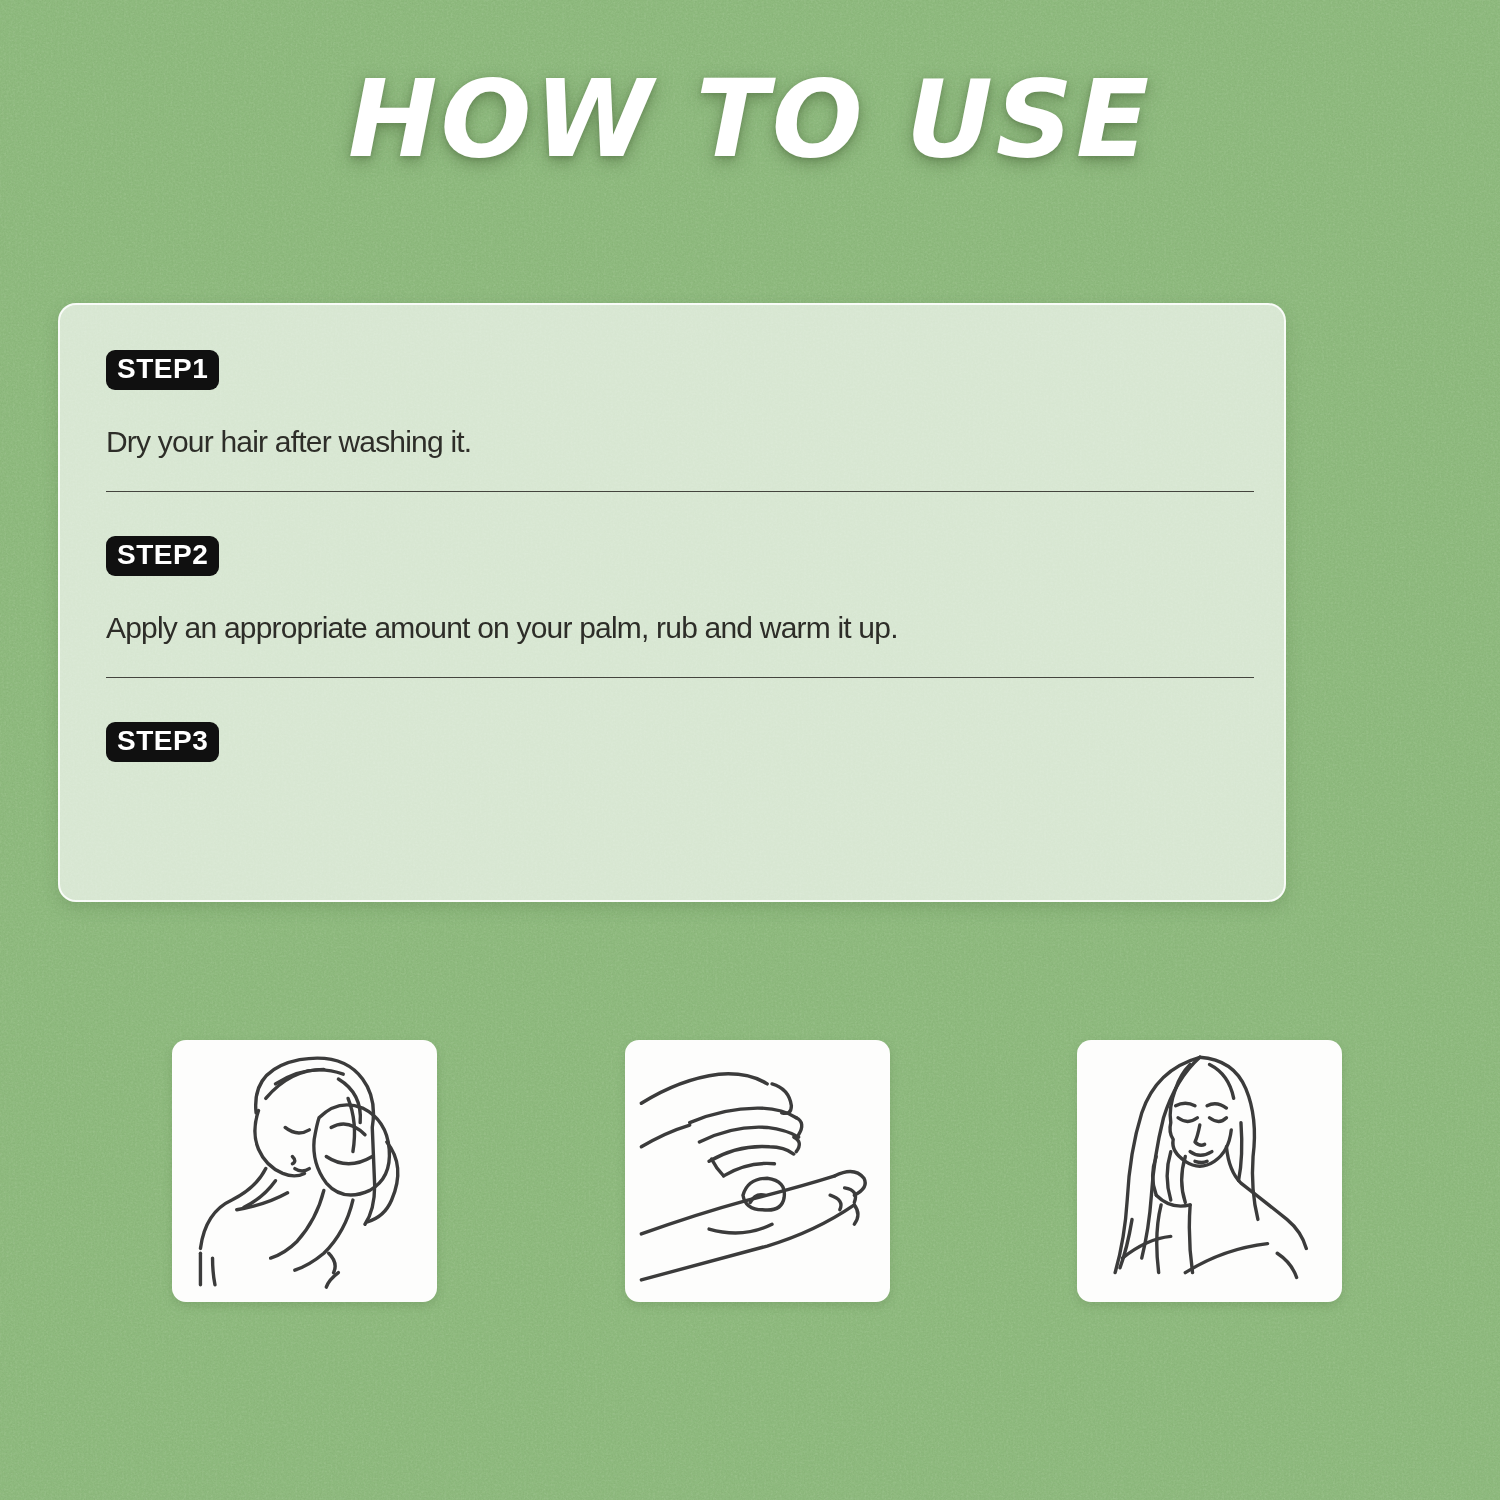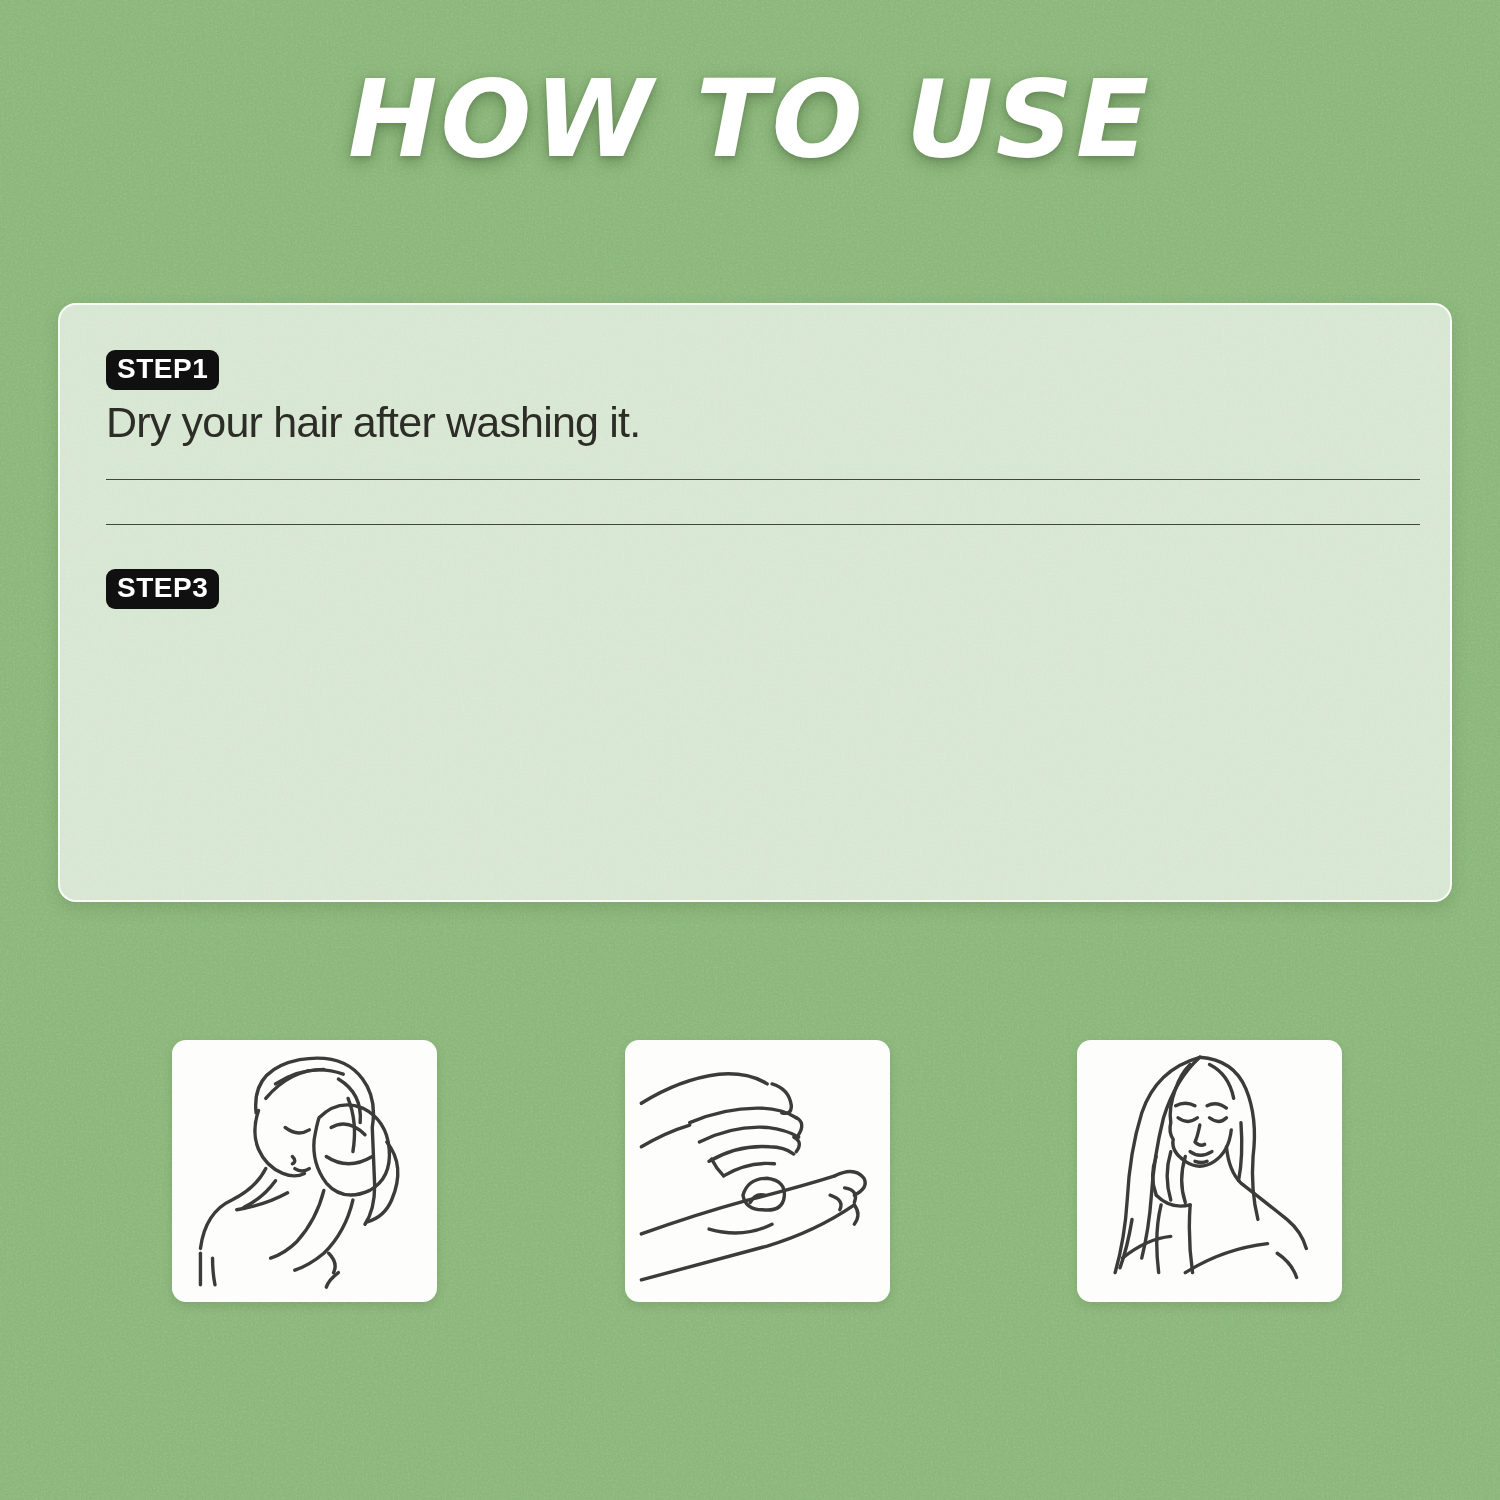--- a/index.html
+++ b/index.html
@@ -40,41 +40,41 @@
     font-size:107px;
     line-height:1.0;
     letter-spacing:3px;
     color:var(--title);
     text-shadow:0 5px 16px rgba(74,104,58,0.55), 0 2px 4px rgba(74,104,58,0.30);
   }
 
   .steps-panel{
     position:absolute;
     left:58px;top:303px;
-    width:1394px;height:599px;
+    width:1228px;height:599px;
     background:var(--panel);
     border:2px solid rgba(255,255,255,0.85);
     border-radius:18px;
     box-shadow:0 6px 16px rgba(70,100,55,0.22);
     padding:45px 30px 0 46px;
   }
   .badge{
     display:inline-block;
     background:var(--badge_bg);
     color:var(--badge_text);
     font-weight:bold;
     font-size:28px;
     line-height:1;
     letter-spacing:0.5px;
     padding:5px 11px 7px 11px;
     border-radius:9px;
   }
   .step-text{
-    margin-top:6px;
-    font-size:43px;
+    margin-top:34px;
+    font-size:30px;
     line-height:1.23;
     letter-spacing:-0.8px;
     color:var(--text);
     max-width:1330px;
   }
   .divider{
     border:none;
     border-top:1.5px solid var(--divider);
     margin:30px 0 44px 0;
   }
@@ -127,20 +127,24 @@
     <h1 class="title">HOW TO USE</h1>
 
     <section class="steps-panel">
 
       <div class="step">
         <span class="badge">STEP1</span>
         <p class="step-text">Dry your hair after washing it.</p>
       </div>
       <hr class="divider">
 
+      <div class="step">
+        <span class="badge">STEP2</span>
+        <p class="step-text">Apply an appropriate amount on your palm, rub and warm it up.</p>
+      </div>
       <hr class="divider">
 
       <div class="step">
         <span class="badge">STEP3</span>
       </div>
 
     </section>
 
     <div class="cards">
 

